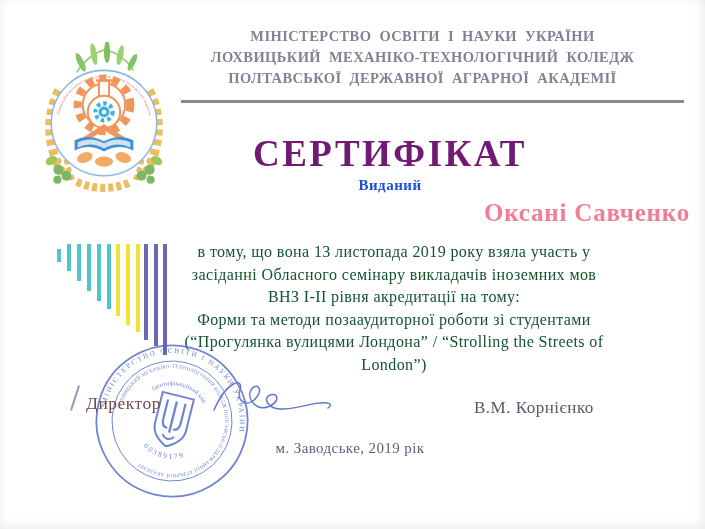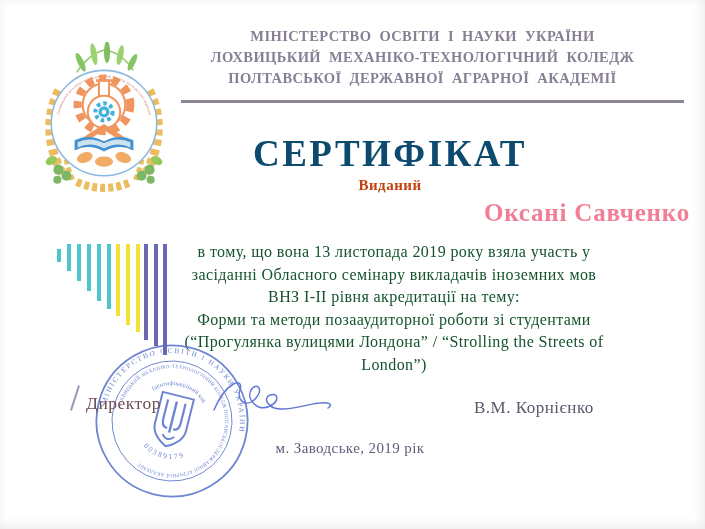--- a/index.html
+++ b/index.html
@@ -10,25 +10,25 @@
     box-shadow:inset -4px -4px 10px rgba(120,120,130,0.10), inset 2px 2px 6px rgba(120,120,130,0.05);
   }
   .header{
     position:absolute;left:150px;top:26px;width:545px;text-align:center;
     font-weight:bold;font-size:14.5px;line-height:21px;
     letter-spacing:0.4px;word-spacing:4px;color:#877f94;
   }
   .rule{position:absolute;left:181px;top:100px;width:503px;height:3px;background:#8d8595;}
   .title{
     position:absolute;left:90px;top:132px;width:600px;text-align:center;
-    font-size:37px;font-weight:bold;letter-spacing:2.5px;color:#0c4a6e;
+    font-size:37px;font-weight:bold;letter-spacing:2.5px;color:#701a75;
   }
   .subtitle{
     position:absolute;left:90px;top:177px;width:600px;text-align:center;
-    font-size:15px;font-weight:bold;color:#c2410c;letter-spacing:0.5px;
+    font-size:15px;font-weight:bold;color:#1d4ed8;letter-spacing:0.5px;
   }
   .recipient{
     position:absolute;left:90px;top:199px;width:600px;text-align:right;
     font-size:25px;font-weight:bold;color:#f07f95;letter-spacing:0.8px;
   }
   .bodytext{
     position:absolute;left:88px;top:241px;width:612px;text-align:center;
     font-size:16px;font-weight:normal;color:#14532d;line-height:22.5px;letter-spacing:0.4px;
   }
   .stripe{position:absolute;width:4px;}
@@ -129,21 +129,21 @@
 
   <div class="rule"></div>
 
   <div class="title">СЕРТИФІКАТ</div>
   <div class="subtitle">Виданий</div>
   <div class="recipient">Оксані Савченко</div>
 
   <div class="bodytext">
     <div>в тому, що вона 13 листопада 2019 року взяла участь у</div>
     <div>засіданні Обласного семінару викладачів іноземних мов</div>
-    <div>ВНЗ І-ІІ рівня акредитації на тему:</div>
+    <div>ВНЗ І-ІІ рівня акредитації на тому:</div>
     <div>Форми та методи позааудиторної роботи зі студентами</div>
     <div>(“Прогулянка вулицями Лондона” / “Strolling the Streets of</div>
     <div>London”)</div>
   </div>
 
   <div>
     <div class="stripe st-teal" style="left:57px;top:249px;height:13px;"></div>
     <div class="stripe st-teal" style="left:67px;top:244px;height:27px;"></div>
     <div class="stripe st-teal" style="left:77px;top:244px;height:37px;"></div>
     <div class="stripe st-teal" style="left:87px;top:244px;height:47px;"></div>

